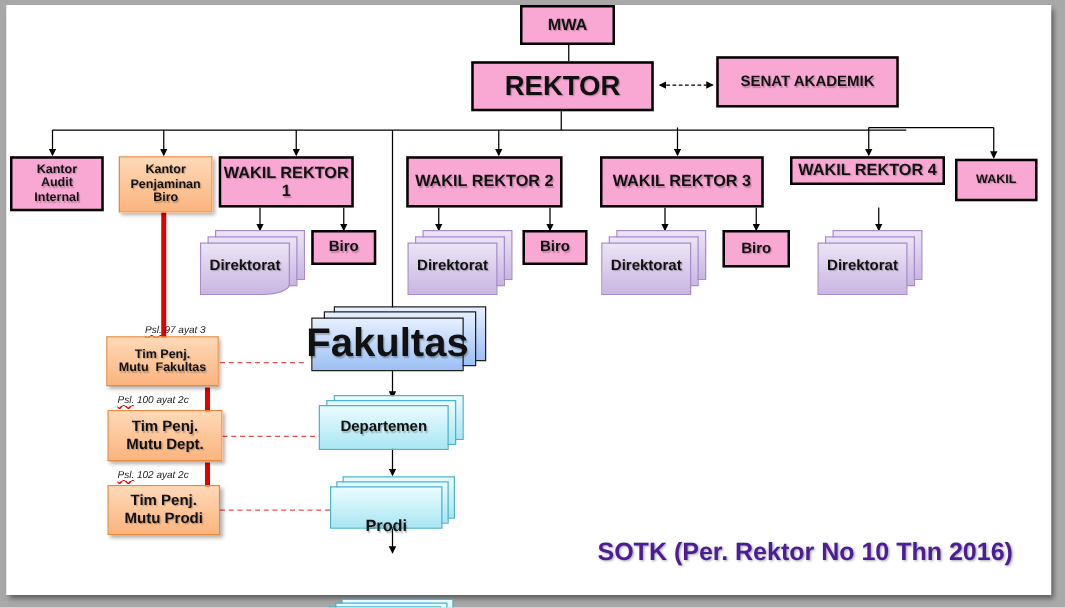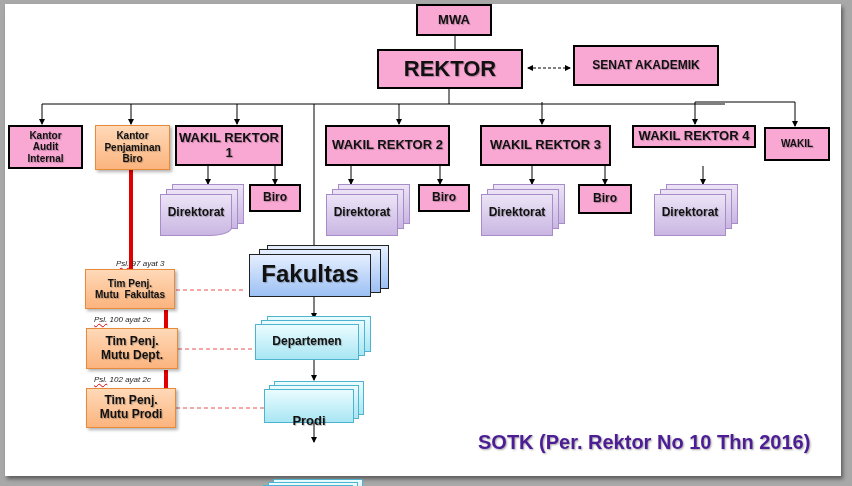--- a/index.html
+++ b/index.html
@@ -145,21 +145,21 @@
   <div class="pg" style="left:12px;top:0;width:72px;height:40px;"></div>
   <div class="pg" style="left:6px;top:5px;width:72px;height:40px;"></div>
   <div class="pg" style="left:0;top:10px;width:72px;height:42px;"></div>
   <div class="lbl" style="top:10px;width:72px;height:36px;font-size:12px;">Direktorat</div>
 </div>
 
 <div class="stack blue" style="left:249px;top:245px;width:140px;height:52px;">
   <div class="pg" style="left:18px;top:0;width:122px;height:44px;"></div>
   <div class="pg" style="left:10px;top:4px;width:122px;height:44px;"></div>
   <div class="pg" style="left:0;top:9px;width:122px;height:43px;"></div>
-  <div class="lbl" style="top:9px;width:122px;height:40px;font-size:24px;">Fakultas</div>
+  <div class="lbl" style="top:9px;width:122px;height:40px;font-size:32px;">Fakultas</div>
 </div>
 
 <div class="stack cyan" style="left:255px;top:316px;width:116px;height:44px;">
   <div class="pg" style="left:12px;top:0;width:104px;height:36px;"></div>
   <div class="pg" style="left:6px;top:4px;width:104px;height:36px;"></div>
   <div class="pg" style="left:0;top:8px;width:104px;height:36px;"></div>
   <div class="lbl" style="top:8px;width:104px;height:34px;font-size:12px;">Departemen</div>
 </div>
 
 <div class="stack cyan" style="left:264px;top:381px;width:100px;height:42px;">

